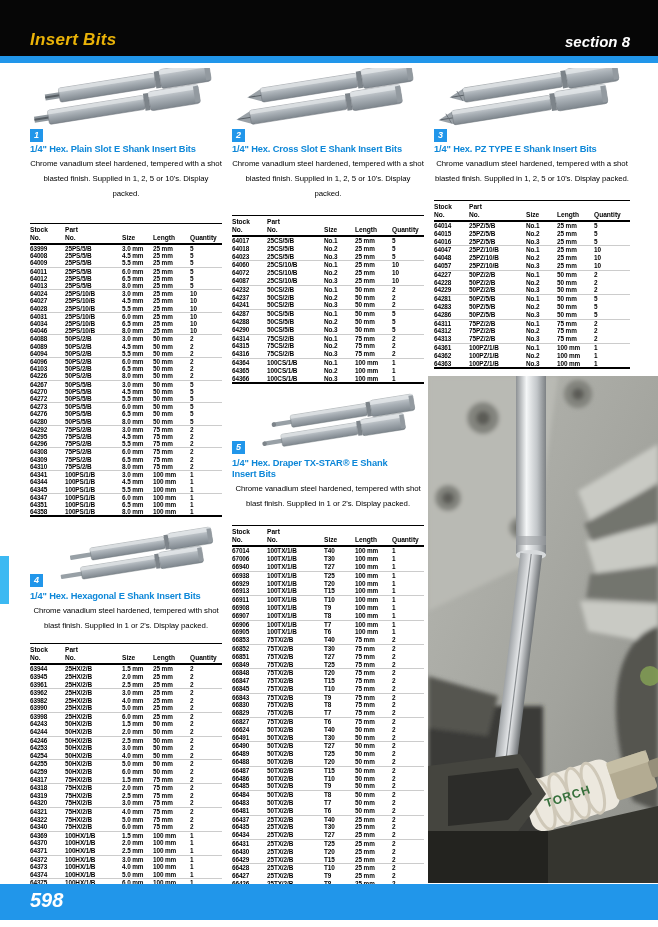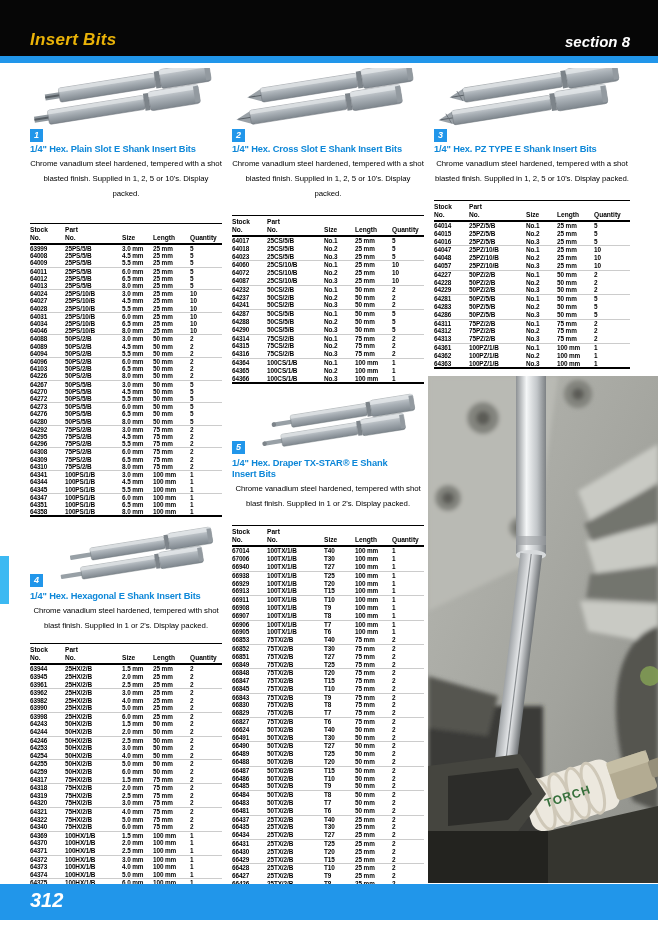--- a/index.html
+++ b/index.html
@@ -1414,16 +1414,16 @@
       <path d="M20,400 L90,392 L104,418 L80,444 L20,450 Z" fill="#2c2c29"></path>
       <rect x="0" y="455" width="230" height="52" fill="#23231f"></rect>
       <polygon points="120,455 230,430 230,507 120,507" fill="#35352f"></polygon>
       <circle cx="222" cy="300" r="10" fill="#84a055" opacity=".85"></circle>
     </svg>
   </div>
 
   <div id="tab"></div>
 
   <div class="ftr">
-    <div class="ftr-page">312</div>
+    <div class="ftr-page">598</div>
   </div>
 
 </div>
 
 </body></html>

